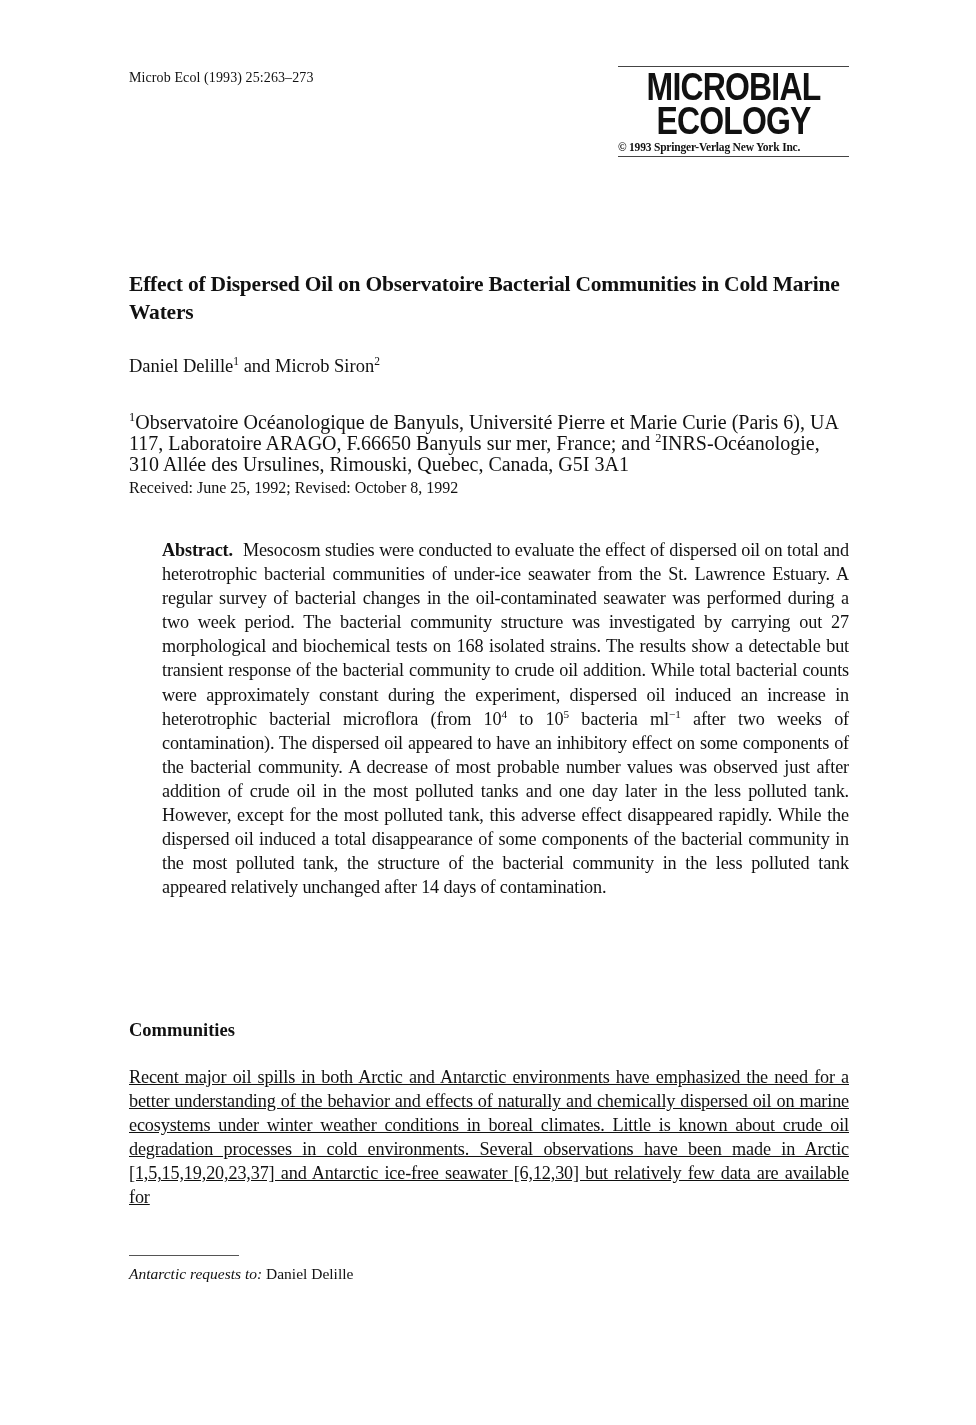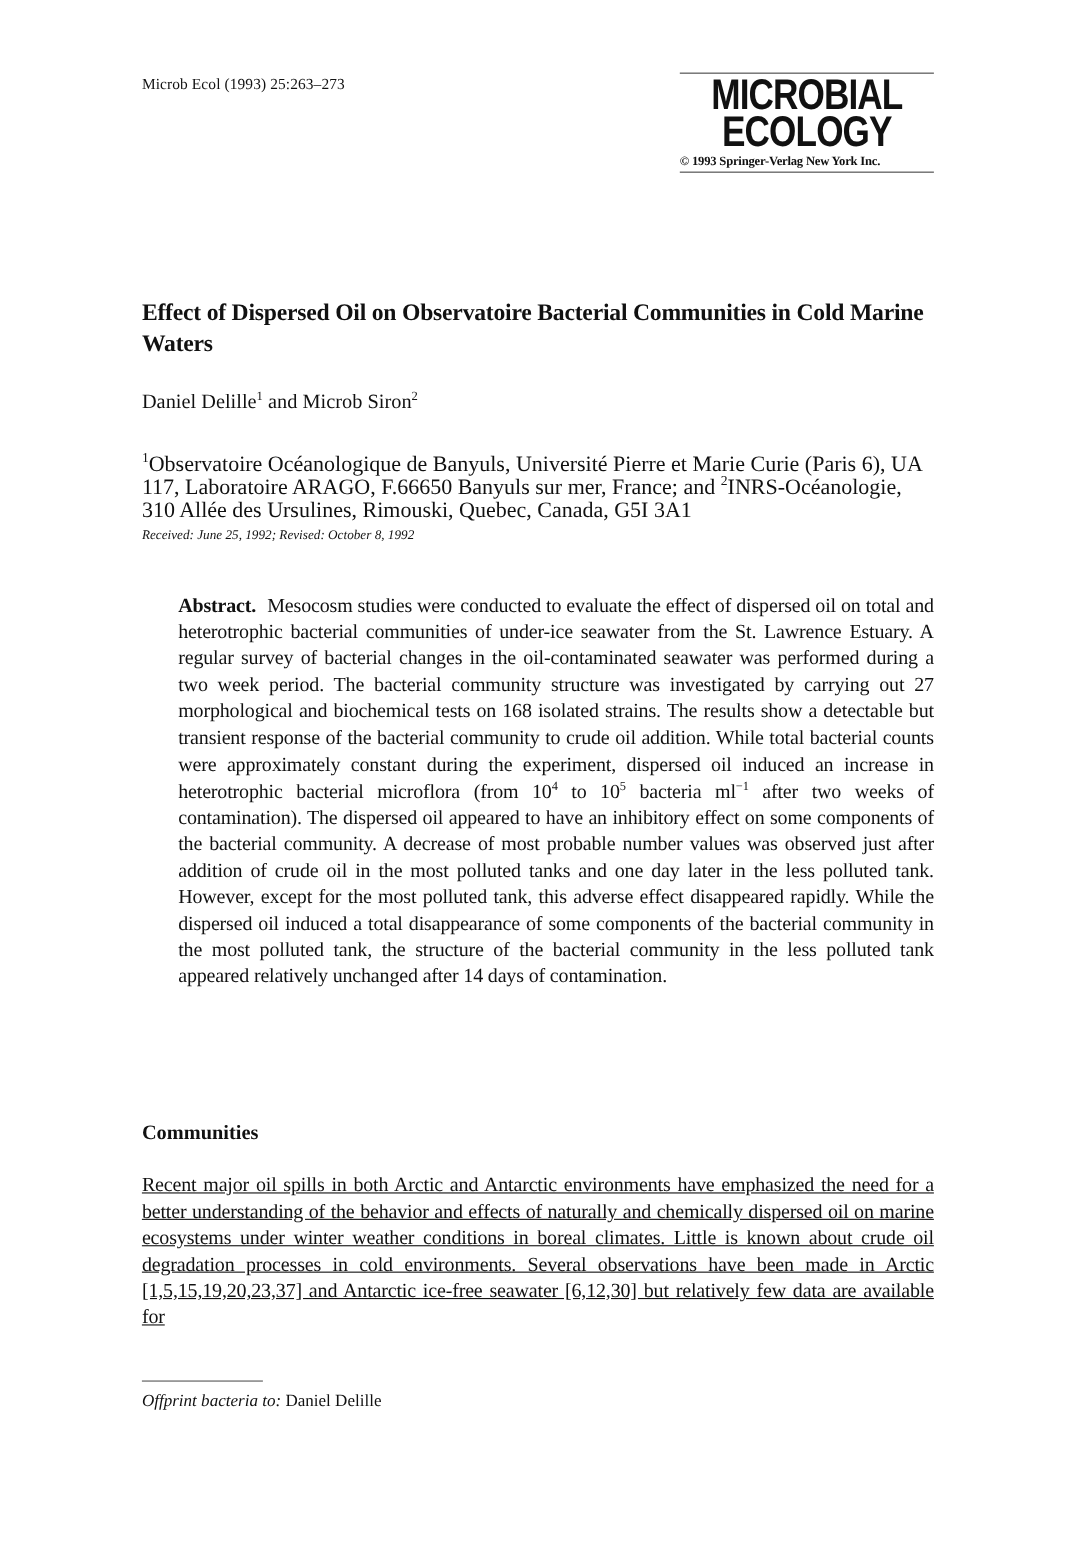--- a/index.html
+++ b/index.html
@@ -21,21 +21,21 @@
     font-size: 11.5px; font-weight: bold; text-align: left; margin-top: 3px;
     margin-bottom: 3px; letter-spacing: -0.2px;
   }
   .title {
     left: 129px; top: 270px; width: 720px; font-weight: bold; font-size: 21.5px;
     line-height: 28px; letter-spacing: -0.2px;
   }
   .authors { left: 129px; top: 356px; font-size: 18.5px; }
   .authors sup, .affil sup { font-size: 0.62em; vertical-align: super; line-height: 0; }
   .affil { left: 129px; top: 396px; width: 722px; font-size: 20px; line-height: 21px; margin-top: 16px; }
-  .dates { left: 129px; top: 479px; font-size: 12px; font-style: italic; }
+  .dates { left: 129px; top: 479px; font-size: 16px; }
   .abstract {
     left: 162px; top: 538px; width: 687px; font-size: 18.2px; line-height: 24.1px;
     text-align: justify; letter-spacing: -0.15px;
   }
   .abstract .lead { font-weight: bold; margin-right: 10px; }
   .abstract sup { font-size: 0.62em; vertical-align: super; line-height: 0; }
   .intro-h { left: 129px; top: 1020px; font-weight: bold; font-size: 18.5px; }
   .intro-p {
     left: 129px; top: 1065px; width: 720px; font-size: 18.2px; line-height: 24.1px;
     text-align: justify; letter-spacing: -0.15px; text-decoration: underline;
@@ -71,14 +71,14 @@
 
 <div class="abs abstract">
   <span class="lead">Abstract.</span><span>Mesocosm studies were conducted to evaluate the effect of dispersed oil on total and heterotrophic bacterial communities of under-ice seawater from the St. Lawrence Estuary. A regular survey of bacterial changes in the oil-contaminated seawater was performed during a two week period. The bacterial community structure was investigated by carrying out 27 morphological and biochemical tests on 168 isolated strains. The results show a detectable but transient response of the bacterial community to crude oil addition. While total bacterial counts were approximately constant during the experiment, dispersed oil induced an increase in heterotrophic bacterial microflora (from 10</span><sup>4</sup><span> to 10</span><sup>5</sup><span> bacteria ml</span><sup>−1</sup><span> after two weeks of contamination). The dispersed oil appeared to have an inhibitory effect on some components of the bacterial community. A decrease of most probable number values was observed just after addition of crude oil in the most polluted tanks and one day later in the less polluted tank. However, except for the most polluted tank, this adverse effect disappeared rapidly. While the dispersed oil induced a total disappearance of some components of the bacterial community in the most polluted tank, the structure of the bacterial community in the less polluted tank appeared relatively unchanged after 14 days of contamination.</span>
 </div>
 
 <div class="abs intro-h">Communities</div>
 <div class="abs intro-p">Recent major oil spills in both Arctic and Antarctic environments have emphasized the need for a better understanding of the behavior and effects of naturally and chemically dispersed oil on marine ecosystems under winter weather conditions in boreal climates. Little is known about crude oil degradation processes in cold environments. Several observations have been made in Arctic [1,5,15,19,20,23,37] and Antarctic ice-free seawater [6,12,30] but relatively few data are available for</div>
 
 <div class="abs fn-rule"></div>
 <div class="abs footnote">
-  <span class="it">Offprint bacteria to:</span> <span>Daniel Delille</span>
+  <span class="it">Antarctic requests to:</span> <span>Daniel Delille</span>
 </div>
 
 </body></html>

